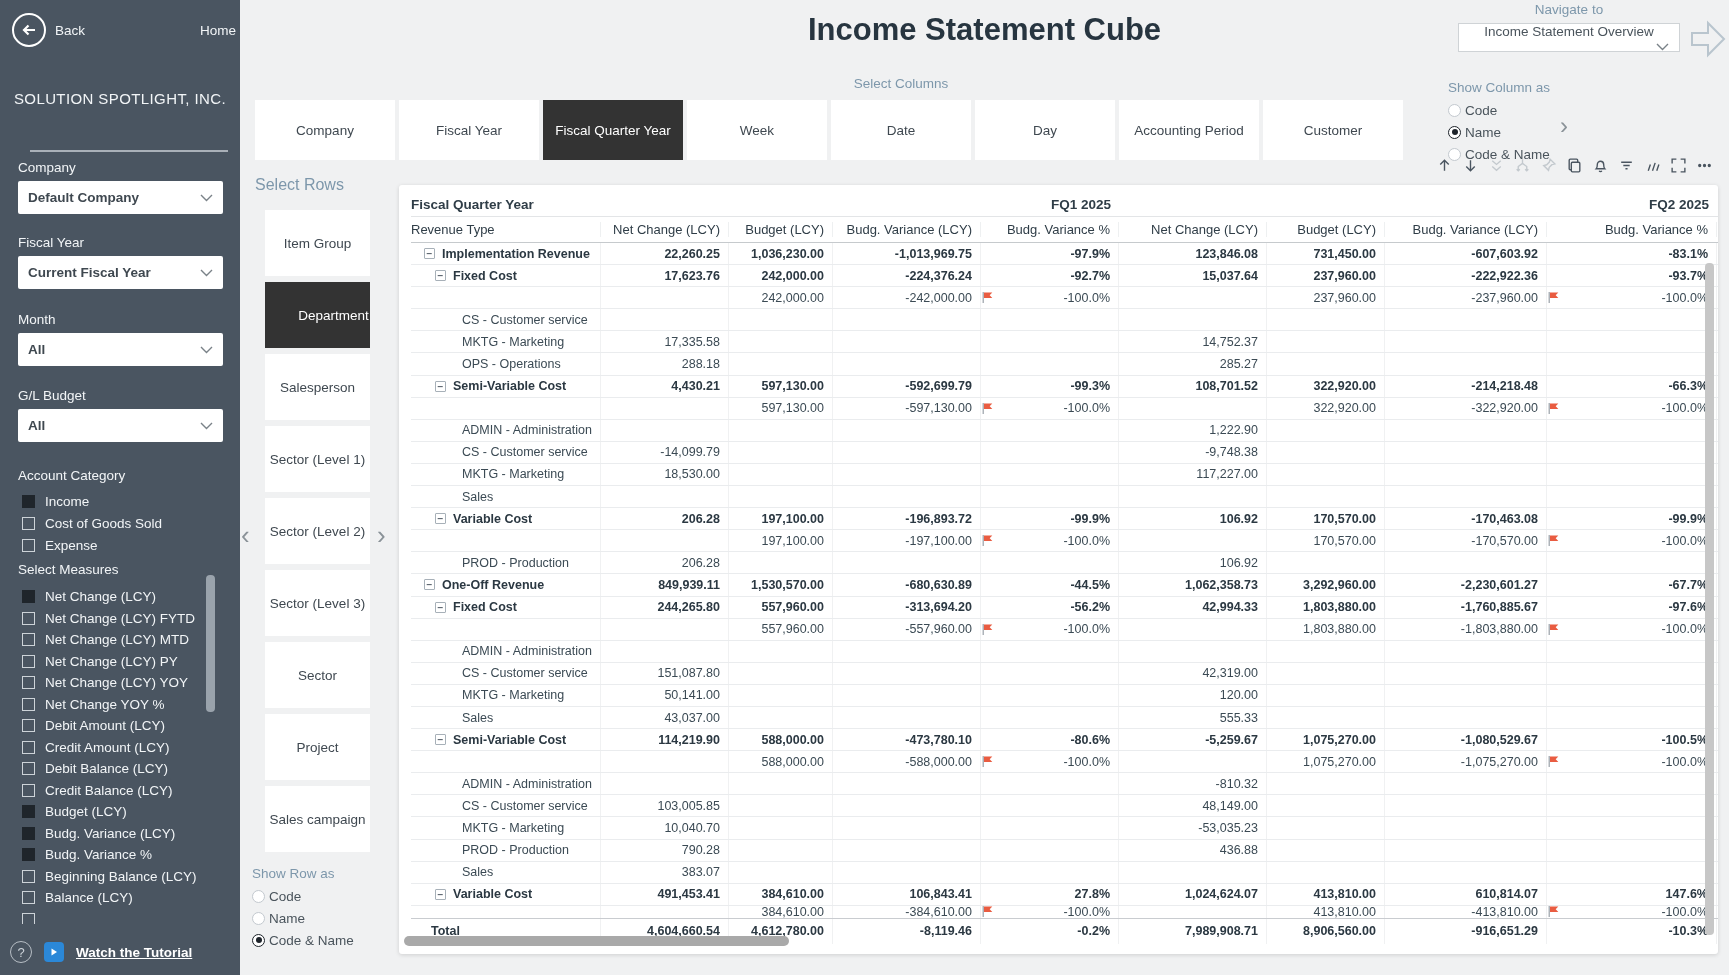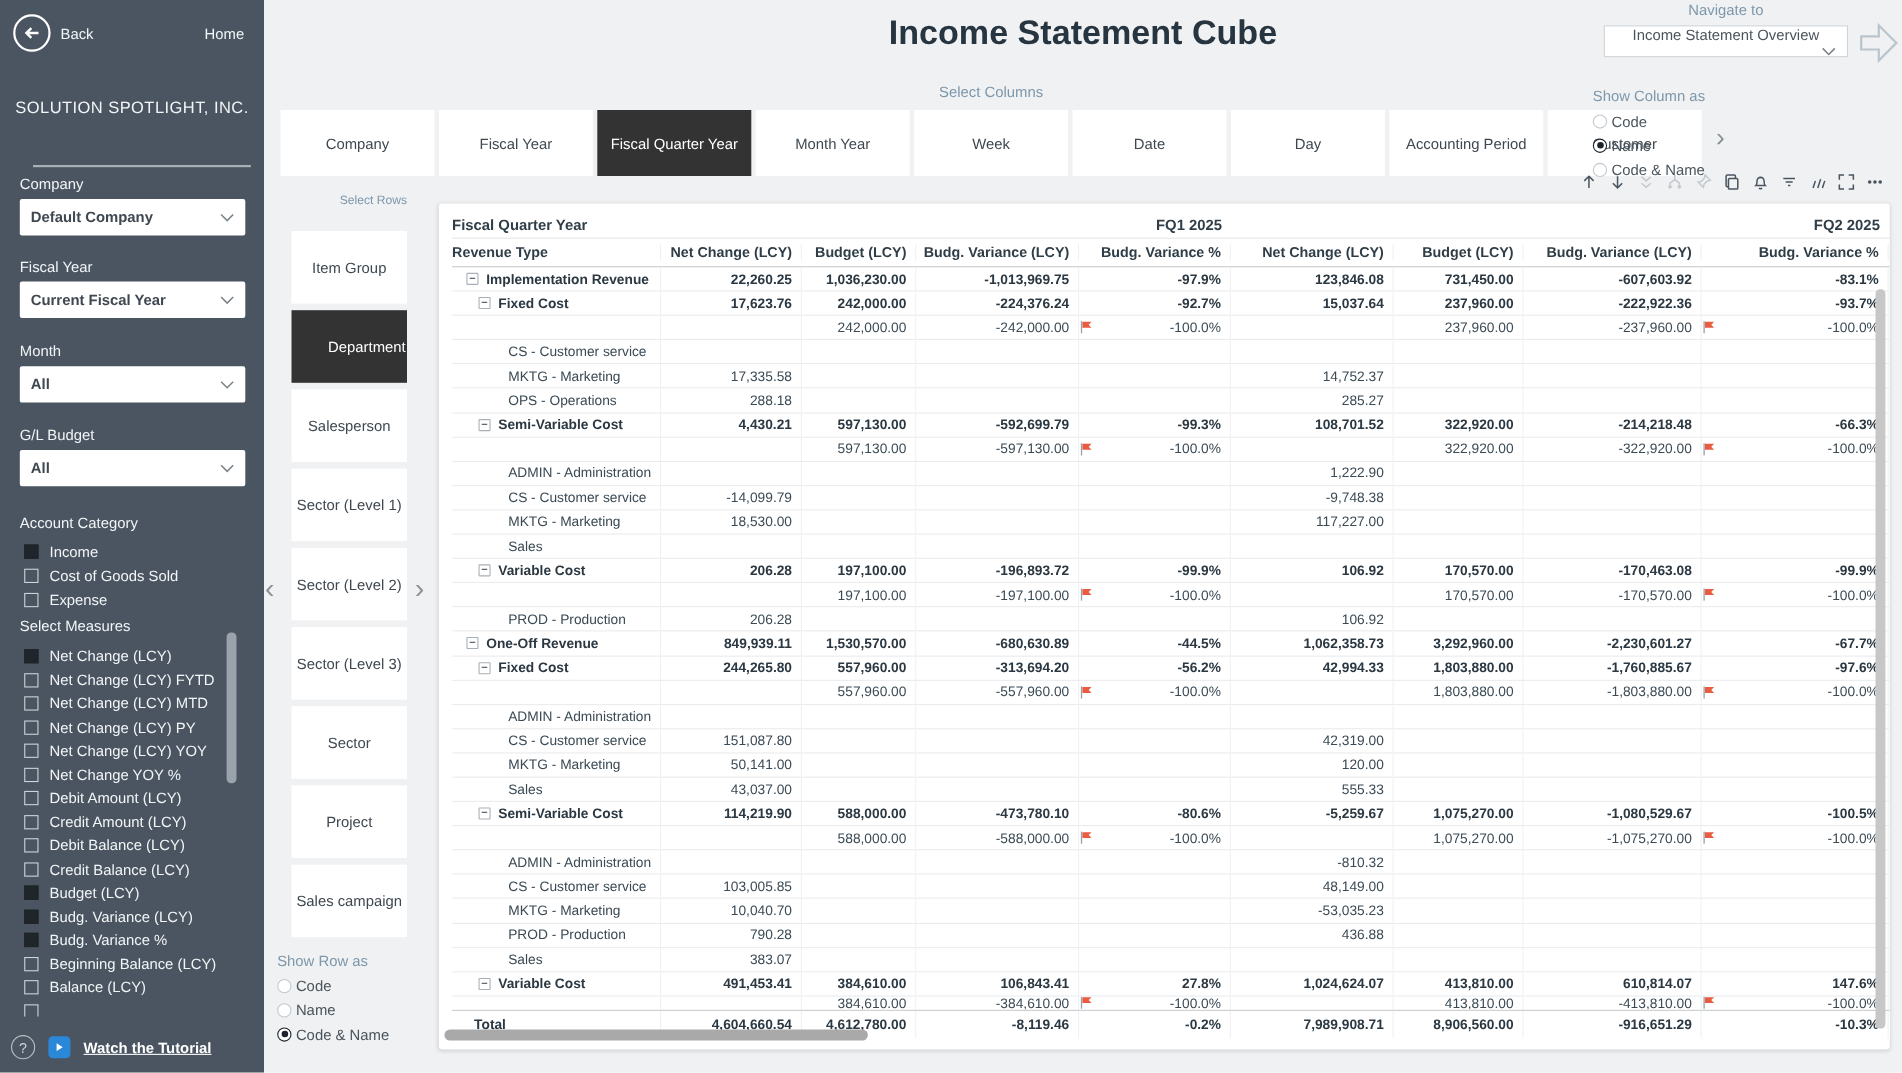--- a/index.html
+++ b/index.html
@@ -1,21 +1,21 @@
 <!DOCTYPE html>
 <html><head>
 <meta charset="utf-8">
 <style>
   * { margin:0; padding:0; box-sizing:border-box; }
   html,body { width:1729px; height:975px; overflow:hidden;
     font-family:"Liberation Sans","DejaVu Sans",sans-serif; background:#f0f1f2; }
 
   
   .sidebar { position:absolute; left:0; top:0; width:240px; height:975px; background:#4a5561; color:#f2f5f7; }
-  .sb-top { position:absolute; top:10px; left:12px; right:18px; height:40px; display:flex; align-items:center; }
+  .sb-top { position:absolute; top:10px; left:12px; right:4px; height:40px; display:flex; align-items:center; }
   .back-btn { display:flex; align-items:center; gap:9px; cursor:pointer; }
   .back-circle { width:34px; height:34px; border:2.5px solid #fff; border-radius:50%; display:flex; align-items:center; justify-content:center; }
   .sb-top .home { margin-left:auto; font-size:13.5px; }
   .back-label { font-size:13.5px; }
   .sb-company { position:absolute; top:90px; left:0; width:240px; text-align:center; font-size:15px; letter-spacing:.4px; }
   .sb-divider { position:absolute; top:150px; left:30px; width:198px; height:2px; background:#c9cfd5; opacity:.75; }
   .filter-block { position:absolute; left:18px; width:205px; }
   .filter-label { font-size:13.5px; margin-bottom:6px; }
   .fake-select { background:#fff; color:#3f4850; height:33px; border-radius:2px; display:flex; align-items:center; padding:0 10px; font-size:13.5px; cursor:pointer;font-weight:bold; }
   .fake-select .chev { margin-left:auto; }
@@ -52,41 +52,41 @@
   .radio-row { display:flex; align-items:center; gap:4px; height:22px; cursor:pointer; }
   .radio { width:13px; height:13px; border:1px solid #c3c9cf; border-radius:50%; flex:0 0 13px; position:relative; background:#fff; }
   .radio.selected { border:1.5px solid #1d232a; }
   .radio.selected::after { content:""; position:absolute; left:2.5px; top:2.5px; width:6px; height:6px; border-radius:50%; background:#1d232a; }
   .radio-label { font-size:13.5px; color:#4a545c; }
   .show-col-as { position:absolute; left:1448px; top:80px; }
   .show-col-as .rg-label { text-align:left; }
   .show-row-as { position:absolute; left:252px; top:866px; }
 
   
-  .select-rows-label { position:absolute; left:255px; top:176px; width:115px; text-align:right; font-size:11px; color:#7d97ab; }
+  .select-rows-label { position:absolute; left:255px; top:176px; width:115px; text-align:left; font-size:16px; color:#7d97ab; }
   .row-buttons { position:absolute; left:265px; top:210px; width:105px; }
   .row-btn { width:105px; height:66px; margin-bottom:6px; background:#fff; color:#3f4850; font-size:13.5px; display:flex; align-items:center; justify-content:center; text-align:center; padding:4px; cursor:pointer; }
   .row-btn.selected { background:#333; color:#fff;padding-left:36px; }
   .panel-chev { position:absolute; top:520px; color:#8a9298; font-size:26px; font-weight:100; cursor:pointer; user-select:none; }
   .chev-left { left:241px; } .chev-right { left:377px; }
 
   
   .vis-toolbar { position:absolute; left:1432px; top:153px; display:flex; gap:2px; }
   .tb-icon { width:24px; height:24px; display:flex; align-items:center; justify-content:center; cursor:pointer; border-radius:2px; }
   .tb-icon svg { stroke:#4a5560; fill:none; stroke-width:1.3; }
   .tb-icon.disabled svg { stroke:#c3c9ce; }
 
   
   .matrix-card { position:absolute; left:399px; top:185px; width:1319px; height:769px; background:#fff; border-radius:3px; box-shadow:0 1px 4px rgba(0,0,0,.14); padding:8px 0 0 12px; overflow:hidden; }
   .mgrid { --c1:190px; --c2:128px; --c3:104px; --c4:148px; --c5:138px; --c6:148px; --c7:118px; --c8:162px; --c9:170px; }
   .mheader1 { display:grid; grid-template-columns:190px 518px 598px; height:24px; align-items:center; border-bottom:1px solid #e3e5e7; }
   .mheader1 .corner { font-size:13.5px; font-weight:bold; color:#2f3d47; }
   .mheader1 .grp { font-size:13.5px; font-weight:bold; color:#2f3d47; text-align:right; padding-right:8px; }
   .mheader2 { display:grid; grid-template-columns:var(--c1) var(--c2) var(--c3) var(--c4) var(--c5) var(--c6) var(--c7) var(--c8) var(--c9); height:26px; align-items:center; border-bottom:1px solid #c6cacd; }
-  .mheader2 .hcell { font-size:13px; font-weight:bold; color:#2f3d47; text-align:right; padding-right:8px; border-right:1px solid #eef0f1; white-space:nowrap; overflow:hidden; }
+  .mheader2 .hcell { font-size:13px; font-weight:normal; color:#2f3d47; text-align:right; padding-right:8px; border-right:1px solid #eef0f1; white-space:nowrap; overflow:hidden; }
   .mheader2 .hcell:first-child { text-align:left; }
   .mrow { display:grid; grid-template-columns:var(--c1) var(--c2) var(--c3) var(--c4) var(--c5) var(--c6) var(--c7) var(--c8) var(--c9); height:22.1px; align-items:center; border-bottom:1px solid #eaecee; font-size:12.5px; color:#3b4a54; }
   .mrow.bold { font-weight:bold; color:#2b3842; }
   .mrow.clipped { height:12px; overflow:hidden; align-items:start; border-bottom:none; }
   .mrow.clipped .mcell { line-height:22px; }
   .mcell { height:100%; display:flex; align-items:center; border-right:1px solid #f0f1f2; overflow:hidden; }
   .mcell.num { justify-content:flex-end; padding-right:8px; white-space:nowrap; }
   .mcell.label { white-space:nowrap; }
   .mcell .flag { margin-right:auto; display:flex; align-items:center; }
   .collapse-box { width:11px; height:11px; border:1px solid #a7b0b8; border-radius:1px; color:#5a646d; font-size:10px; line-height:9px; text-align:center; margin-right:7px; flex:0 0 11px; cursor:pointer; }
@@ -259,21 +259,20 @@
   <svg width="40" height="42" viewBox="0 0 40 42">
       <path d="M4 15h16V5l16 16-16 16V27H4z" fill="none" stroke="#b9c5ce" stroke-width="2"></path>
     </svg>
 </div>
 
 <div class="select-columns-label">Select Columns</div>
 <div class="tabs">
     <div class="tab">Company</div>
     <div class="tab">Fiscal Year</div>
     <div class="tab selected">Fiscal Quarter Year</div>
-    <div class="tab">Month Year</div>
     <div class="tab">Week</div>
     <div class="tab">Date</div>
     <div class="tab">Day</div>
     <div class="tab">Accounting Period</div>
     <div class="tab">Customer</div>
   </div>
 <div class="tabs-overflow">›</div>
 
 <div class="radio-group show-col-as">
   <div class="rg-label">Show Column as</div>

